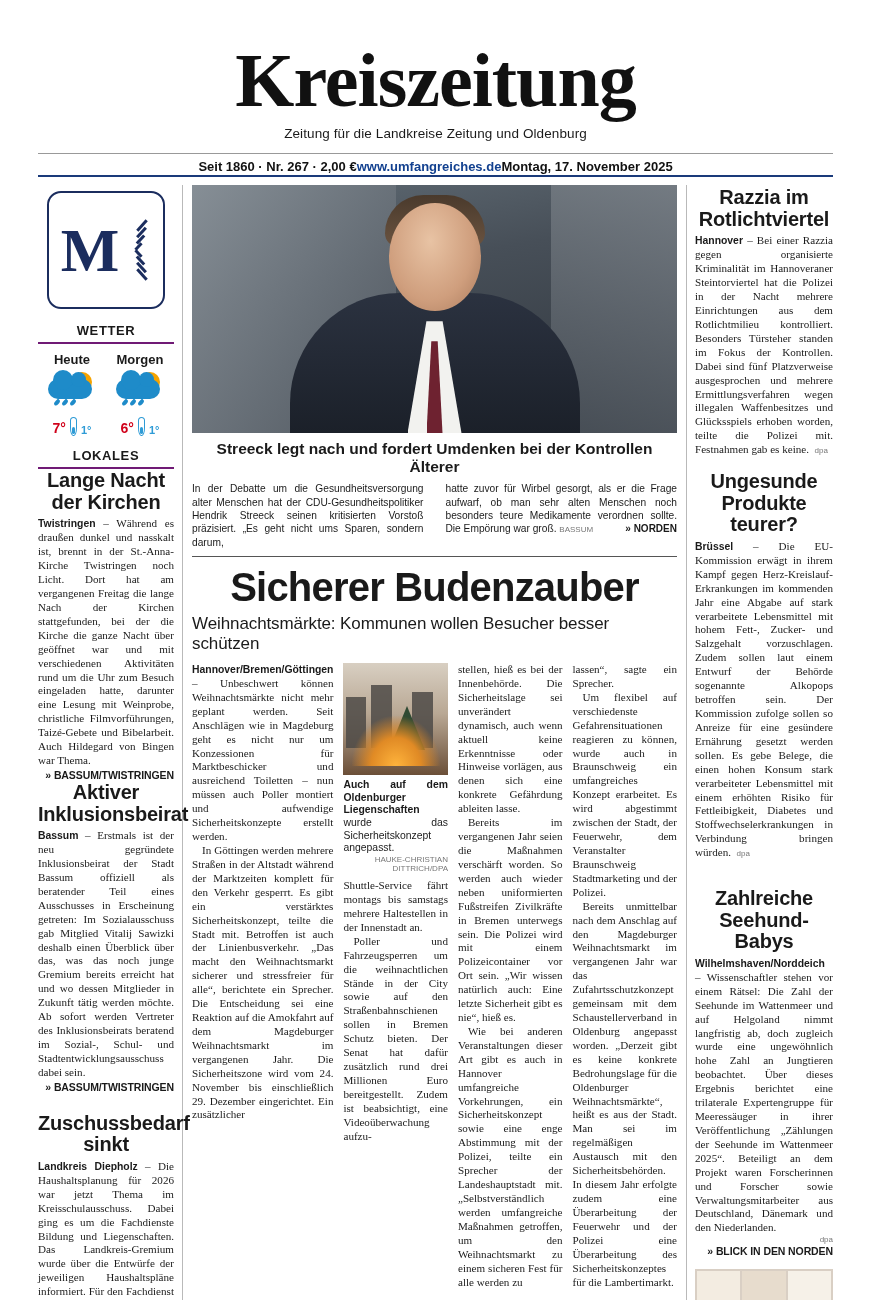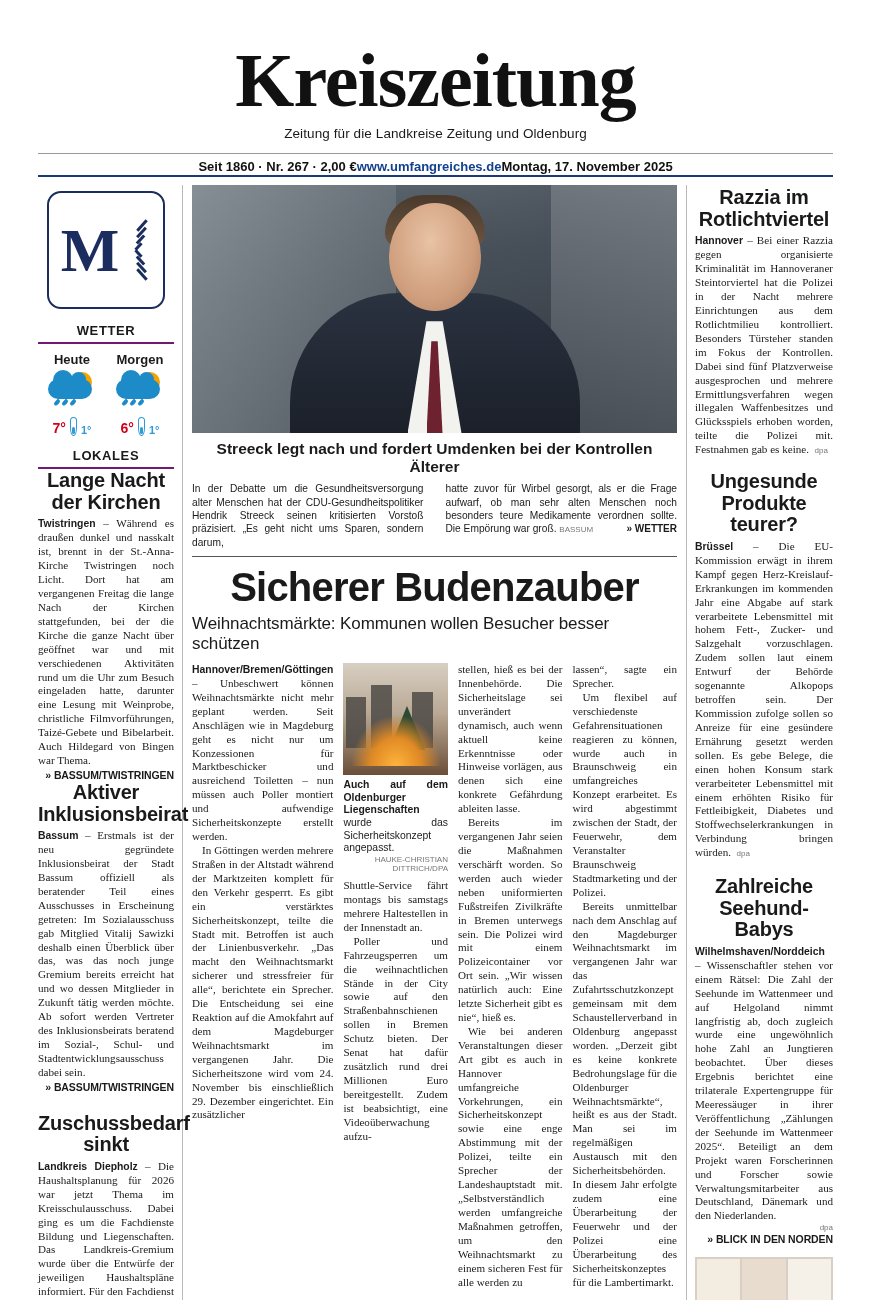--- a/index.html
+++ b/index.html
@@ -294,21 +294,21 @@
           <span class="ph-tie"></span>
         <span class="ph-hair"></span>
           <span class="ph-head"></span>
       </div>
       <div class="lead-caption">Streeck legt nach und fordert Umdenken bei der Kontrollen Älterer</div>
       <div class="lead-cols">
         <div class="lead-col lead-txt">In der Debatte um die Gesundheitsversorgung alter Menschen hat der CDU-Gesundheitspolitiker Hendrik Streeck seinen kritisierten Vorstoß präzisiert. „Es geht nicht ums Sparen, sondern darum,</div>
         <div class="lead-col lead-txt">
           <span>hatte zuvor für Wirbel gesorgt, als er die Frage aufwarf, ob man sehr alten Menschen noch besonders teure Medikamente verordnen sollte. Die Empörung war groß.</span>
           <span class="credit">BASSUM</span>
-          <b style="float:right;font-size:10px">» WETTER</b>
+          <b style="float:right;font-size:10px">» NORDEN</b>
         </div>
       </div>
       <div class="hr-dark"></div>
 
       <div class="splash-title">Sicherer Budenzauber</div>
       <div class="splash-sub">Weihnachtsmärkte: Kommunen wollen Besucher besser schützen</div>
 
       <div class="art-cols">
         <div class="art-col">
           <div class="body-txt"><b>Hannover/Bremen/Göttingen</b><span> – Unbeschwert können Weihnachtsmärkte nicht mehr geplant werden. Seit Anschlägen wie in Magdeburg geht es nicht nur um Konzessionen für Marktbeschicker und ausreichend Toiletten – nun müssen auch Poller montiert und aufwendige Sicherheitskonzepte erstellt werden.<span style="display:block;text-indent:10px">In Göttingen werden mehrere Straßen in der Altstadt während der Marktzeiten komplett für den Verkehr gesperrt. Es gibt ein verstärktes Sicherheitskonzept, teilte die Stadt mit. Betroffen ist auch der Linienbusverkehr. „Das macht den Weihnachtsmarkt sicherer und stressfreier für alle“, berichtete ein Sprecher. Die Entscheidung sei eine Reaktion auf die Amokfahrt auf dem Magdeburger Weihnachtsmarkt im vergangenen Jahr. Die Sicherheitszone wird vom 24. November bis einschließlich 29. Dezember eingerichtet. Ein zusätzlicher</span></span></div>
@@ -342,21 +342,21 @@
       <div class="side-art" style="margin-top:2px">
         <div class="side-title">Razzia im<br>Rotlichtviertel</div>
         <div class="body-txt"><b>Hannover</b><span> – Bei einer Razzia gegen organisierte Kriminalität im Hannoveraner Steintorviertel hat die Polizei in der Nacht mehrere Einrichtungen aus dem Rotlichtmilieu kontrolliert. Besonders Türsteher standen im Fokus der Kontrollen. Dabei sind fünf Platzverweise ausgesprochen und mehrere Ermittlungsverfahren wegen illegalen Waffenbesitzes und Glücksspiels erhoben worden, teilte die Polizei mit. Festnahmen gab es keine.</span>&nbsp;&nbsp;<span class="credit">dpa</span></div>
       </div>
 
       <div class="side-art" style="margin-top:14px">
         <div class="side-title">Ungesunde<br>Produkte teurer?</div>
         <div class="body-txt"><b>Brüssel</b><span> – Die EU-Kommission erwägt in ihrem Kampf gegen Herz-Kreislauf-Erkrankungen im kommenden Jahr eine Abgabe auf stark verarbeitete Lebensmittel mit hohem Fett-, Zucker- und Salzgehalt vorzuschlagen. Zudem sollen laut einem Entwurf der Behörde sogenannte Alkopops betroffen sein. Der Kommission zufolge sollen so Anreize für eine gesündere Ernährung gesetzt werden sollen. Es gebe Belege, die einen hohen Konsum stark verarbeiteter Lebensmittel mit einem erhöhten Risiko für Fettleibigkeit, Diabetes und Stoffwechselerkrankungen in Verbindung bringen würden.</span>&nbsp;&nbsp;<span class="credit">dpa</span></div>
       </div>
 
-      <div class="side-art" style="margin-top:16px">
+      <div class="side-art" style="margin-top:28px">
         <div class="side-title">Zahlreiche<br>Seehund-Babys</div>
         <div class="body-txt"><b>Wilhelmshaven/Norddeich</b><span> – Wissenschaftler stehen vor einem Rätsel: Die Zahl der Seehunde im Wattenmeer und auf Helgoland nimmt langfristig ab, doch zugleich wurde eine ungewöhnlich hohe Zahl an Jungtieren beobachtet. Über dieses Ergebnis berichtet eine trilaterale Expertengruppe für Meeressäuger in ihrer Veröffentlichung „Zählungen der Seehunde im Wattenmeer 2025“. Beteiligt an dem Projekt waren Forscherinnen und Forscher sowie Verwaltungsmitarbeiter aus Deutschland, Dänemark und den Niederlanden.</span></div>
         <div class="credit credit-r">dpa</div>
         <div class="ressort">» BLICK IN DEN NORDEN</div>
       </div>
 
       <div style="margin-top:12px">
         <div class="xmas-letters-photo">
           <span class="xl-bg"></span>
           <span class="xl-grid">

